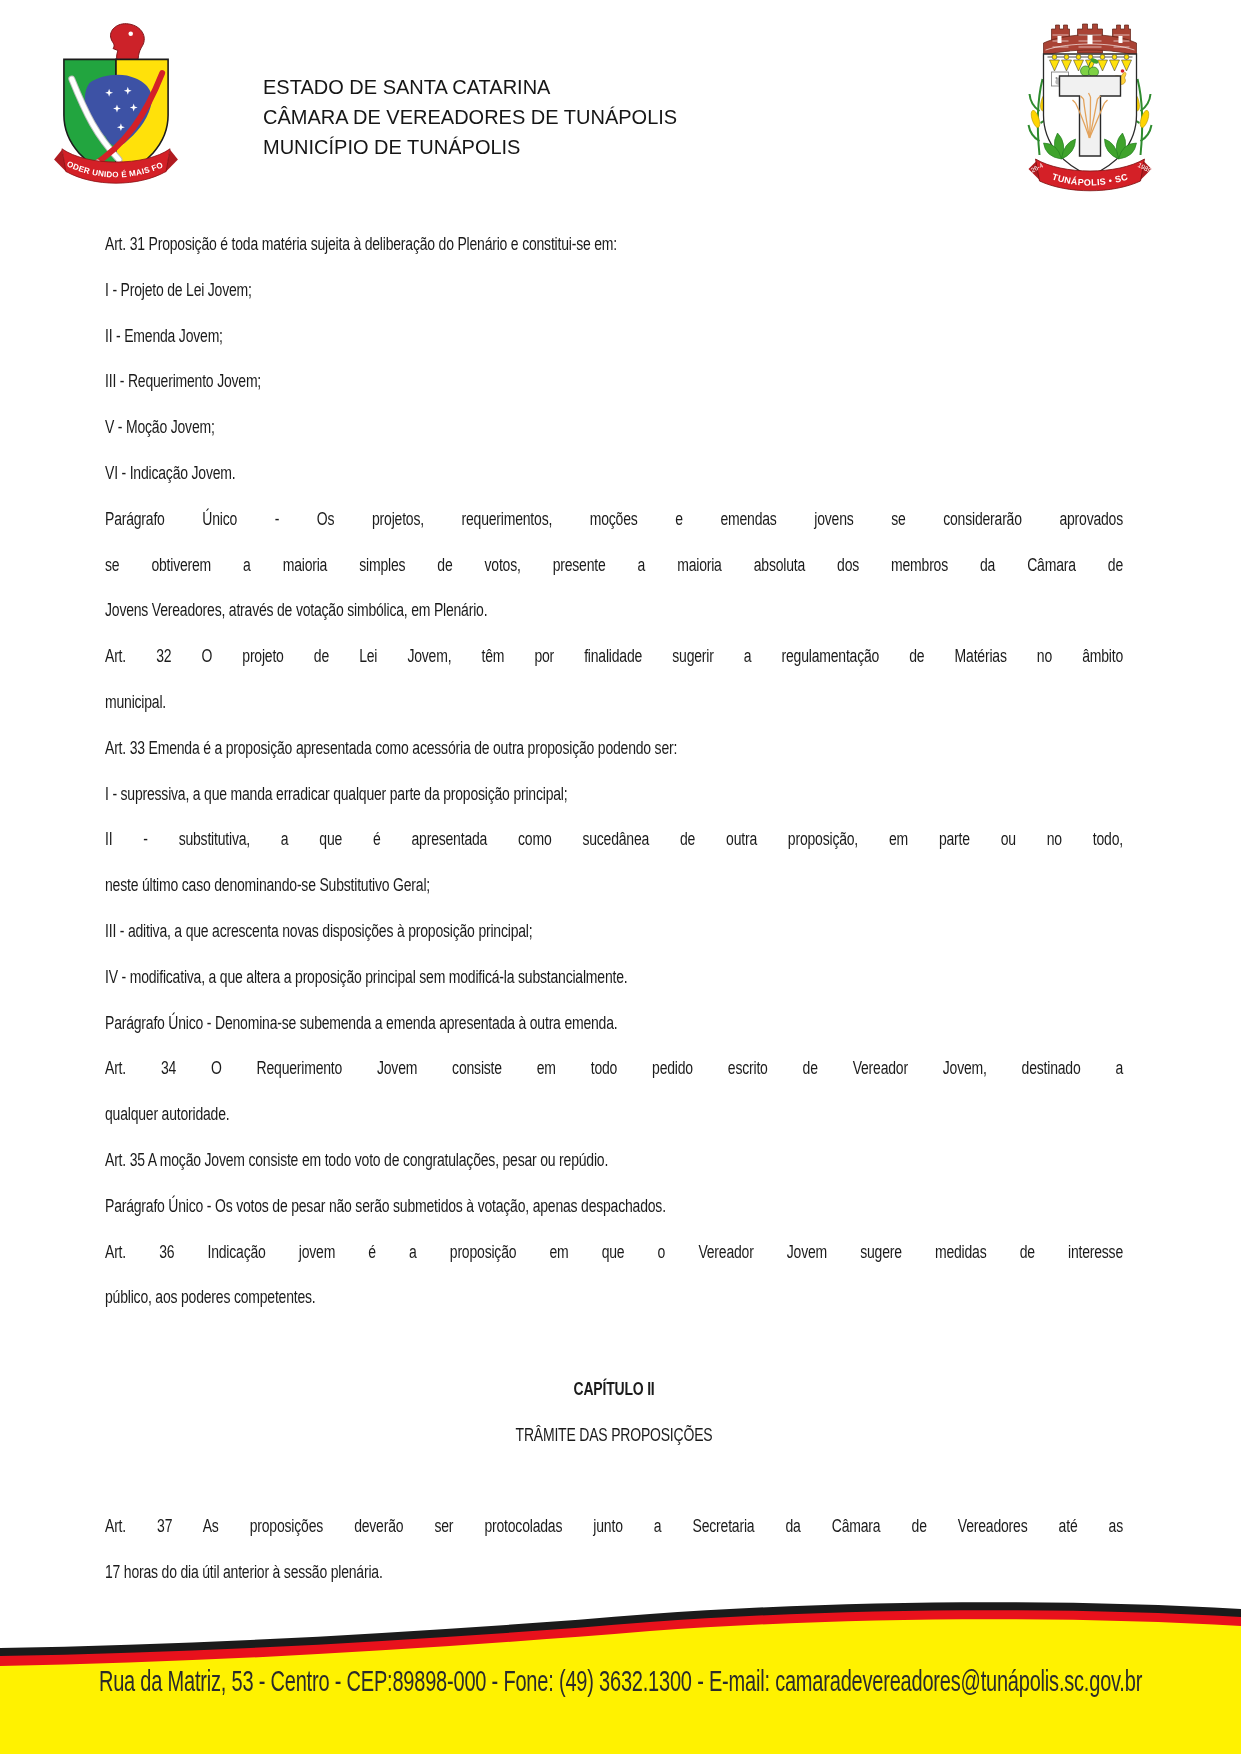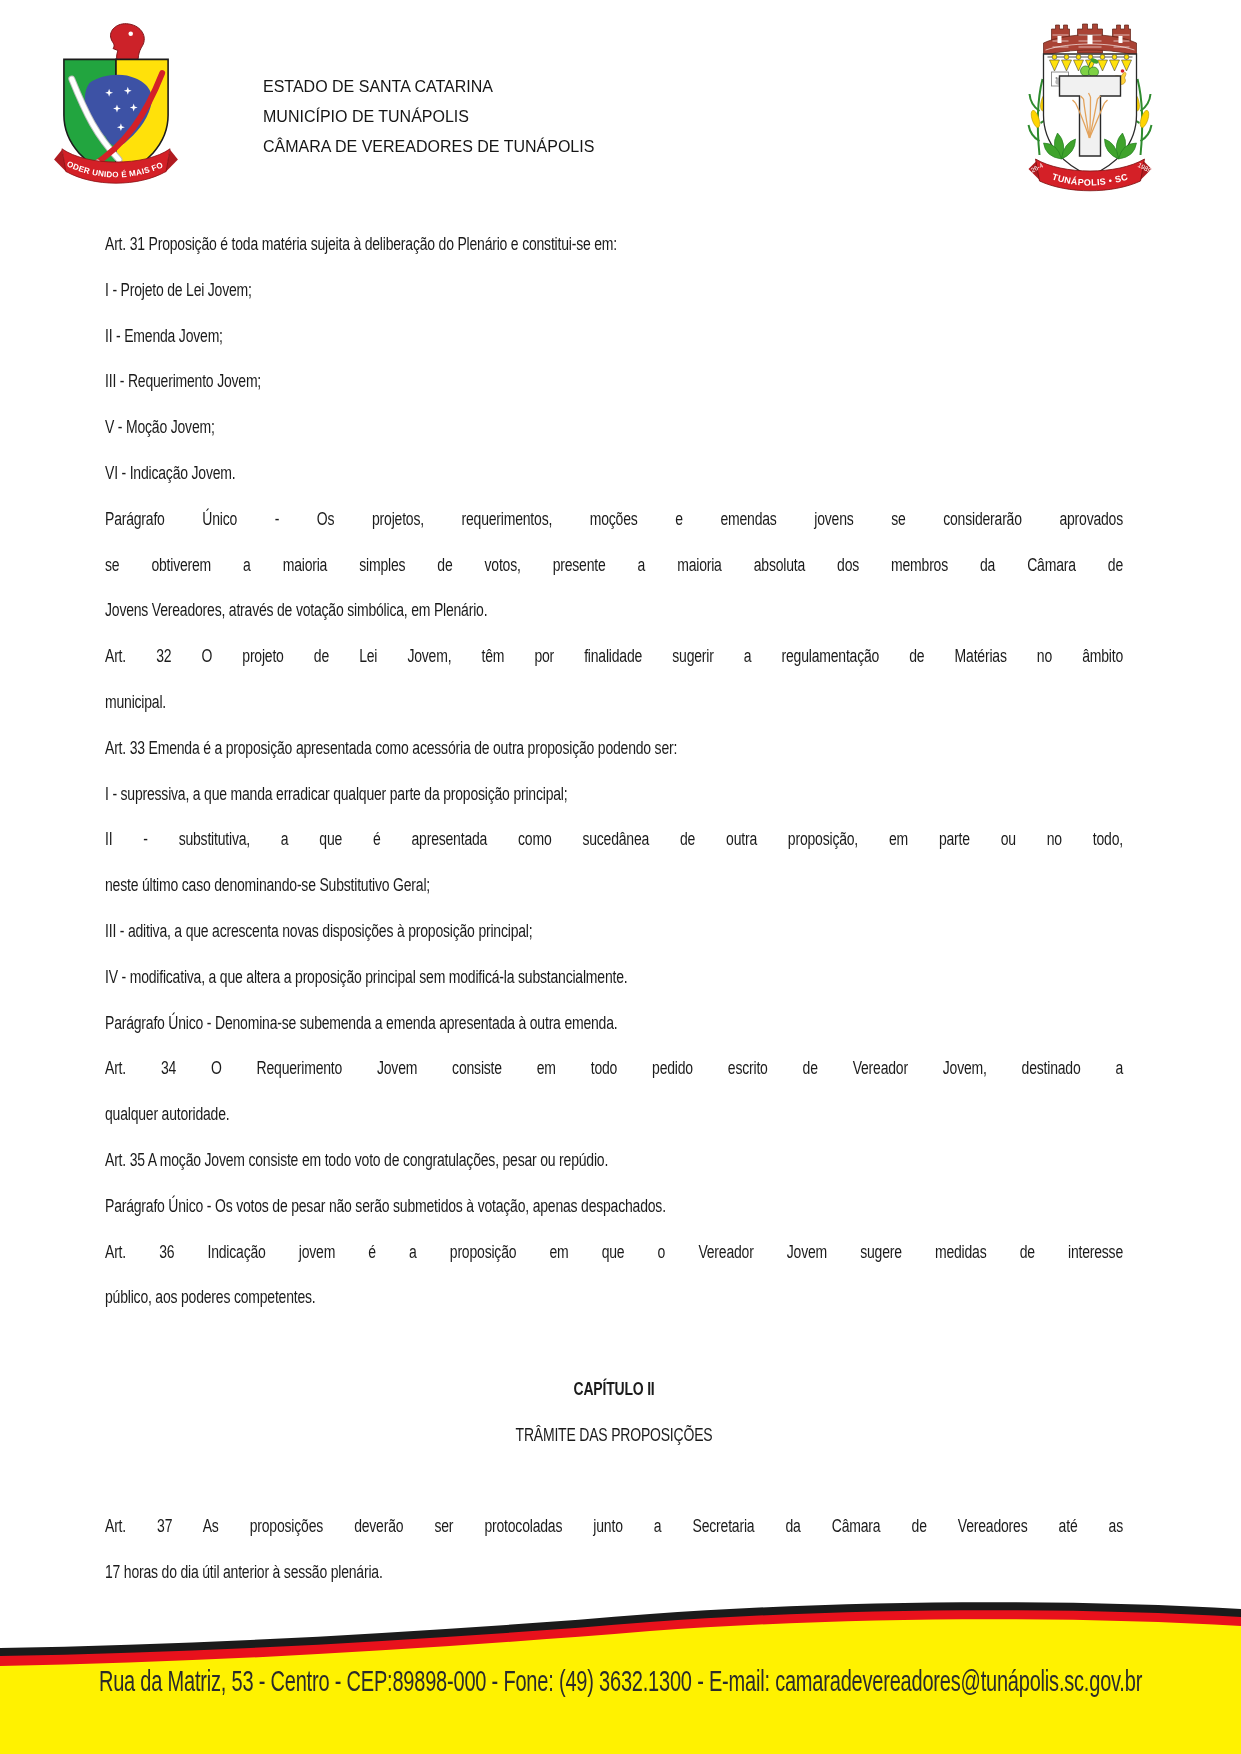--- a/index.html
+++ b/index.html
@@ -11,21 +11,21 @@
     overflow:hidden;
     font-family:"Liberation Sans", sans-serif;
     color:#1c1c1c;
   }
   
   .crest{position:absolute;}
   .crest-left{left:52px;top:22px;width:128px;height:172px;}
   .crest-right{left:1026px;top:23px;width:128px;height:175px;}
   .org-block{
     position:absolute;left:263px;top:72px;
-    font-size:16px;line-height:30px;color:#161616;
+    font-size:20px;line-height:30px;color:#161616;
     letter-spacing:0px;white-space:nowrap;
   }
   
   .doc-body{
     position:absolute;left:105px;top:222px;width:1018px;
     font-size:14px;color:#1b1b1b;letter-spacing:-0.2px;
   }
   .ln{
     height:45.8px;line-height:45.8px;
     transform:scaleY(1.33);transform-origin:50% 50%;
@@ -86,22 +86,22 @@
       <path d="M10,129 C35,147 95,147 120,129 L116,152 C88,168 42,168 14,152 Z" fill="#D42027" stroke="#8a1216" stroke-width="0.8"></path>
       <path id="mottoArc" d="M14,146 C45,162 85,162 116,146" fill="none"></path>
       <text font-size="8.2" font-weight="bold" fill="#ffffff" letter-spacing="0.3">
         <textPath href="#mottoArc" startOffset="50%" text-anchor="middle">O PODER UNIDO É MAIS FORTE</textPath>
       </text>
     </g>
   </svg>
 
   <div class="org-block">
     <div>ESTADO DE SANTA CATARINA</div>
+    <div>CÂMARA DE VEREADORES DE TUNÁPOLIS</div>
     <div>MUNICÍPIO DE TUNÁPOLIS</div>
-    <div>CÂMARA DE VEREADORES DE TUNÁPOLIS</div>
   </div>
 
   <svg class="crest crest-right" viewBox="0 0 125 175" xmlns="http://www.w3.org/2000/svg" aria-hidden="true">
 
     <g stroke="#2E8B2E" stroke-width="2" fill="none">
       <path d="M12,132 C9,102 10,76 15,56"></path>
       <path d="M12,118 q-9,-5 -11,-16"></path>
       <path d="M13,100 q9,-4 11,-15"></path>
       <path d="M12,88 q-9,-6 -10,-17"></path>
     </g>

